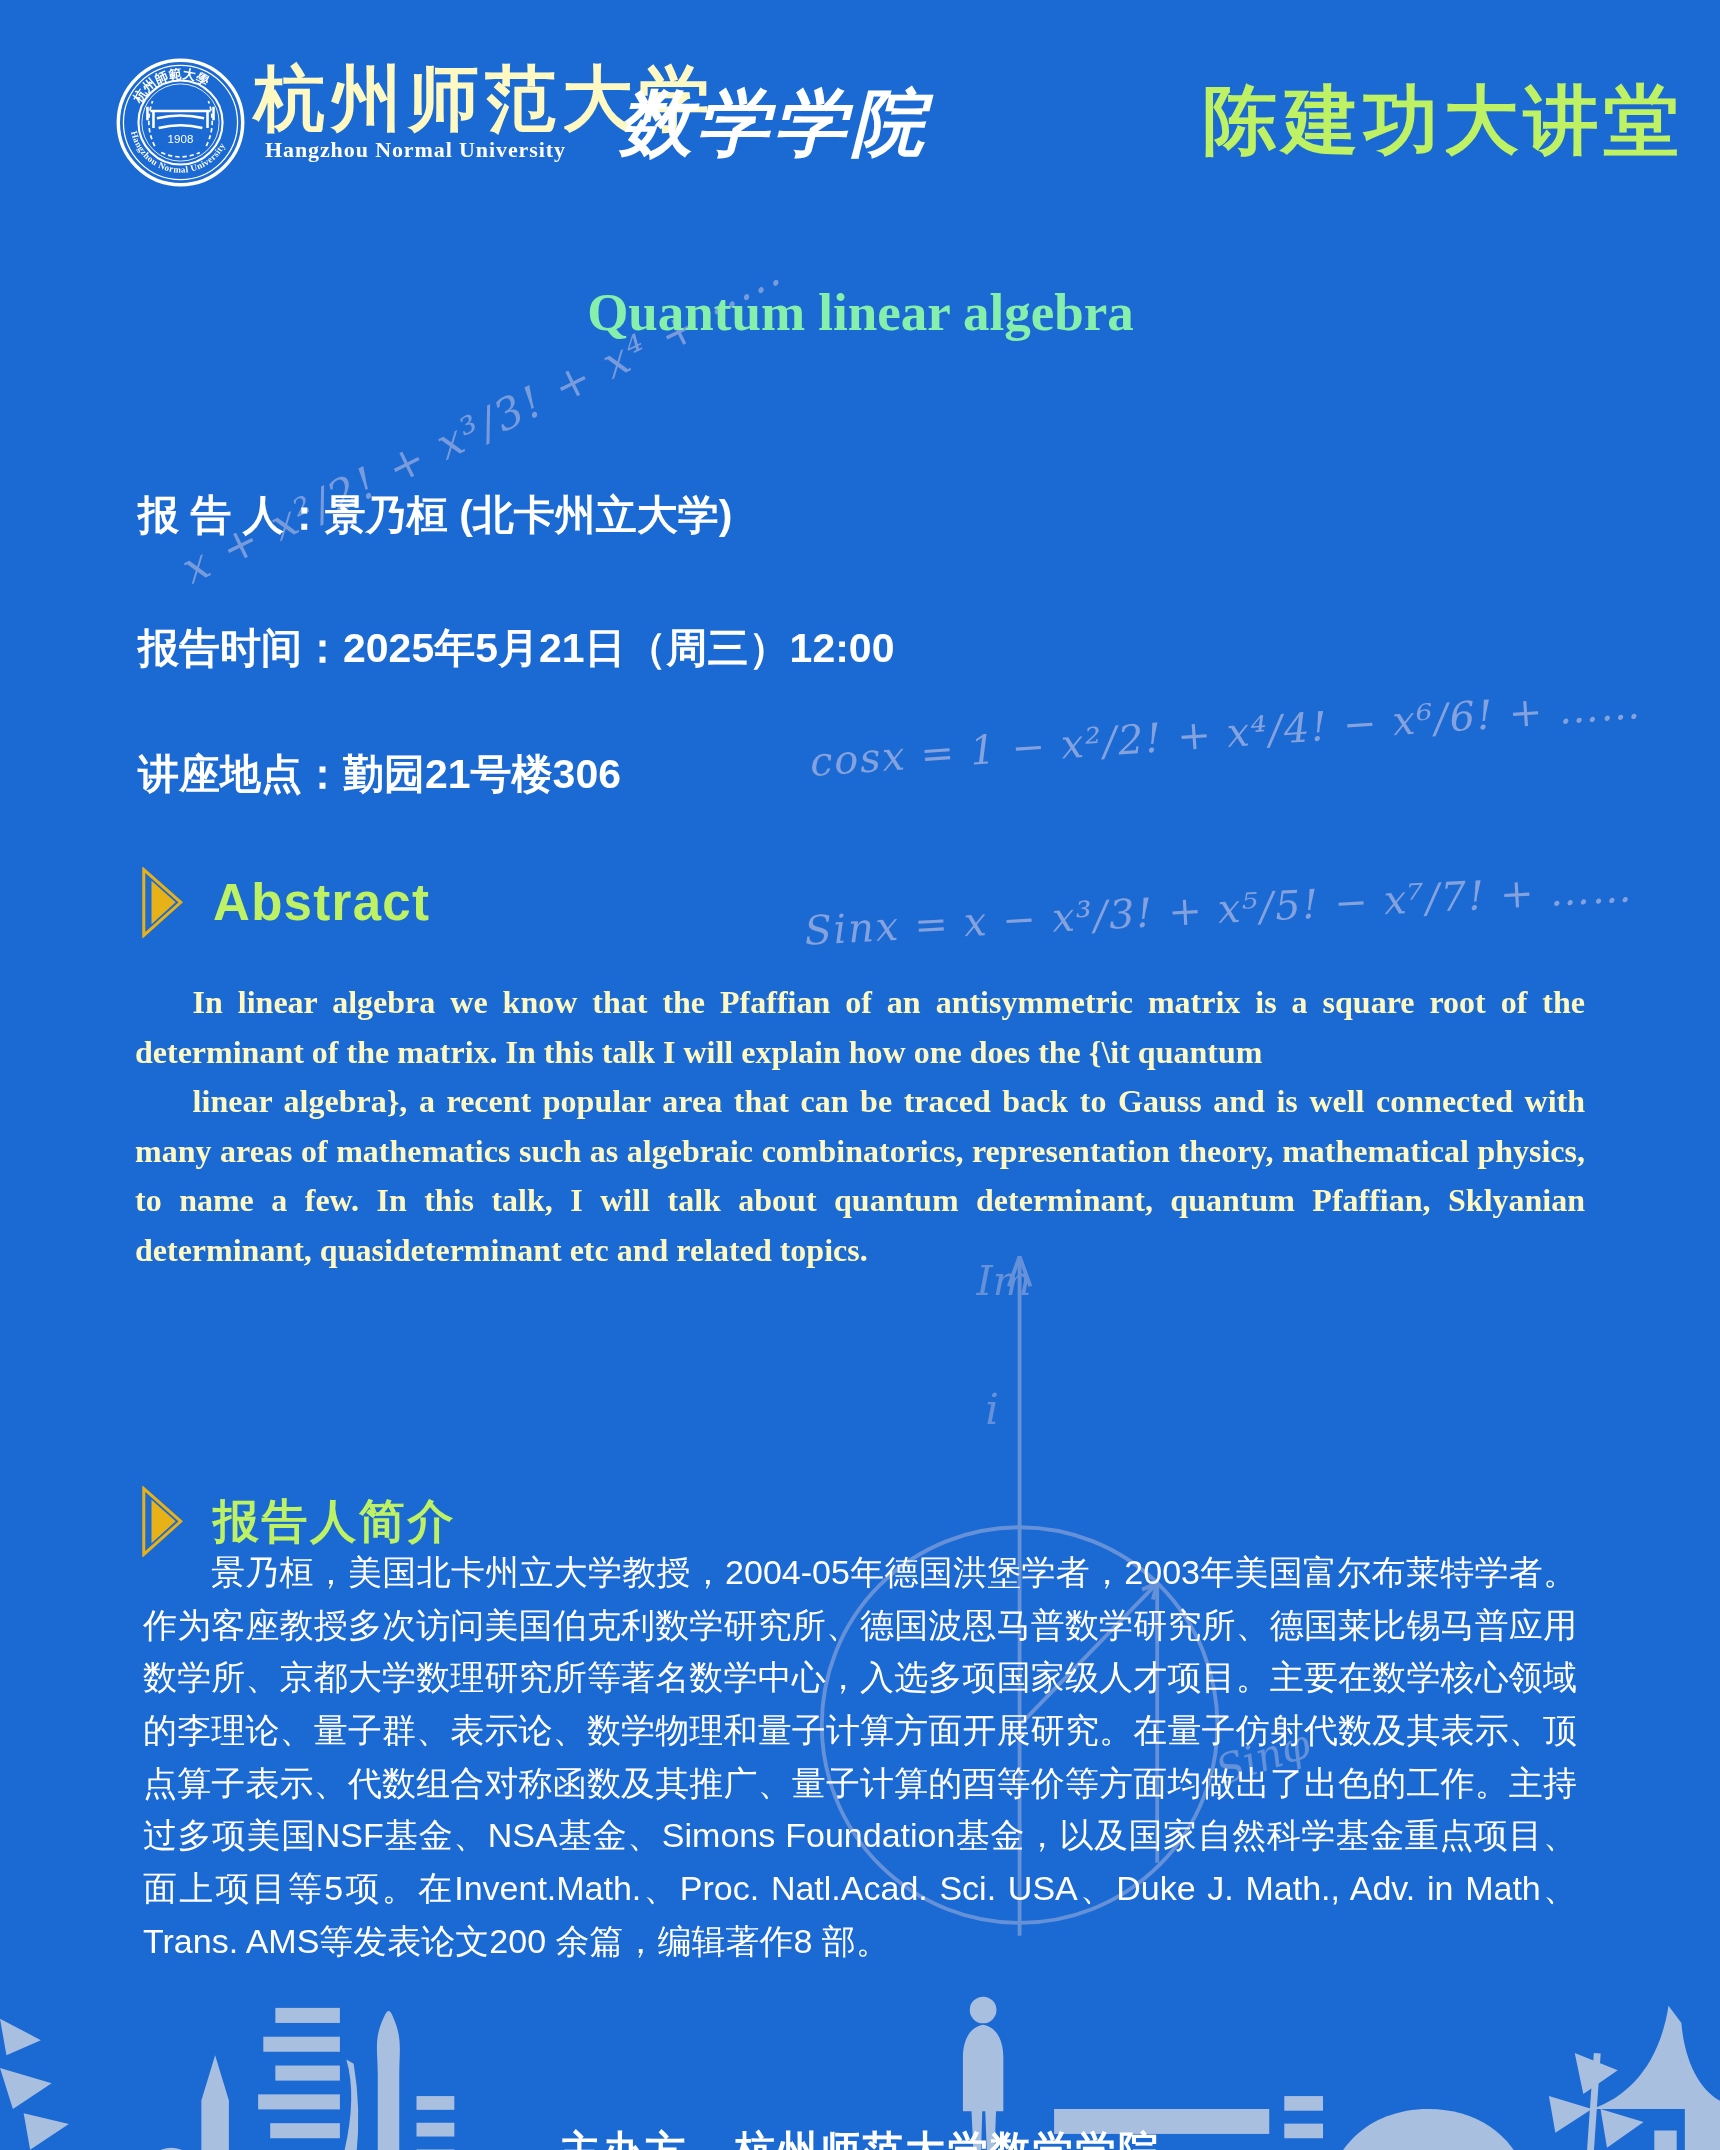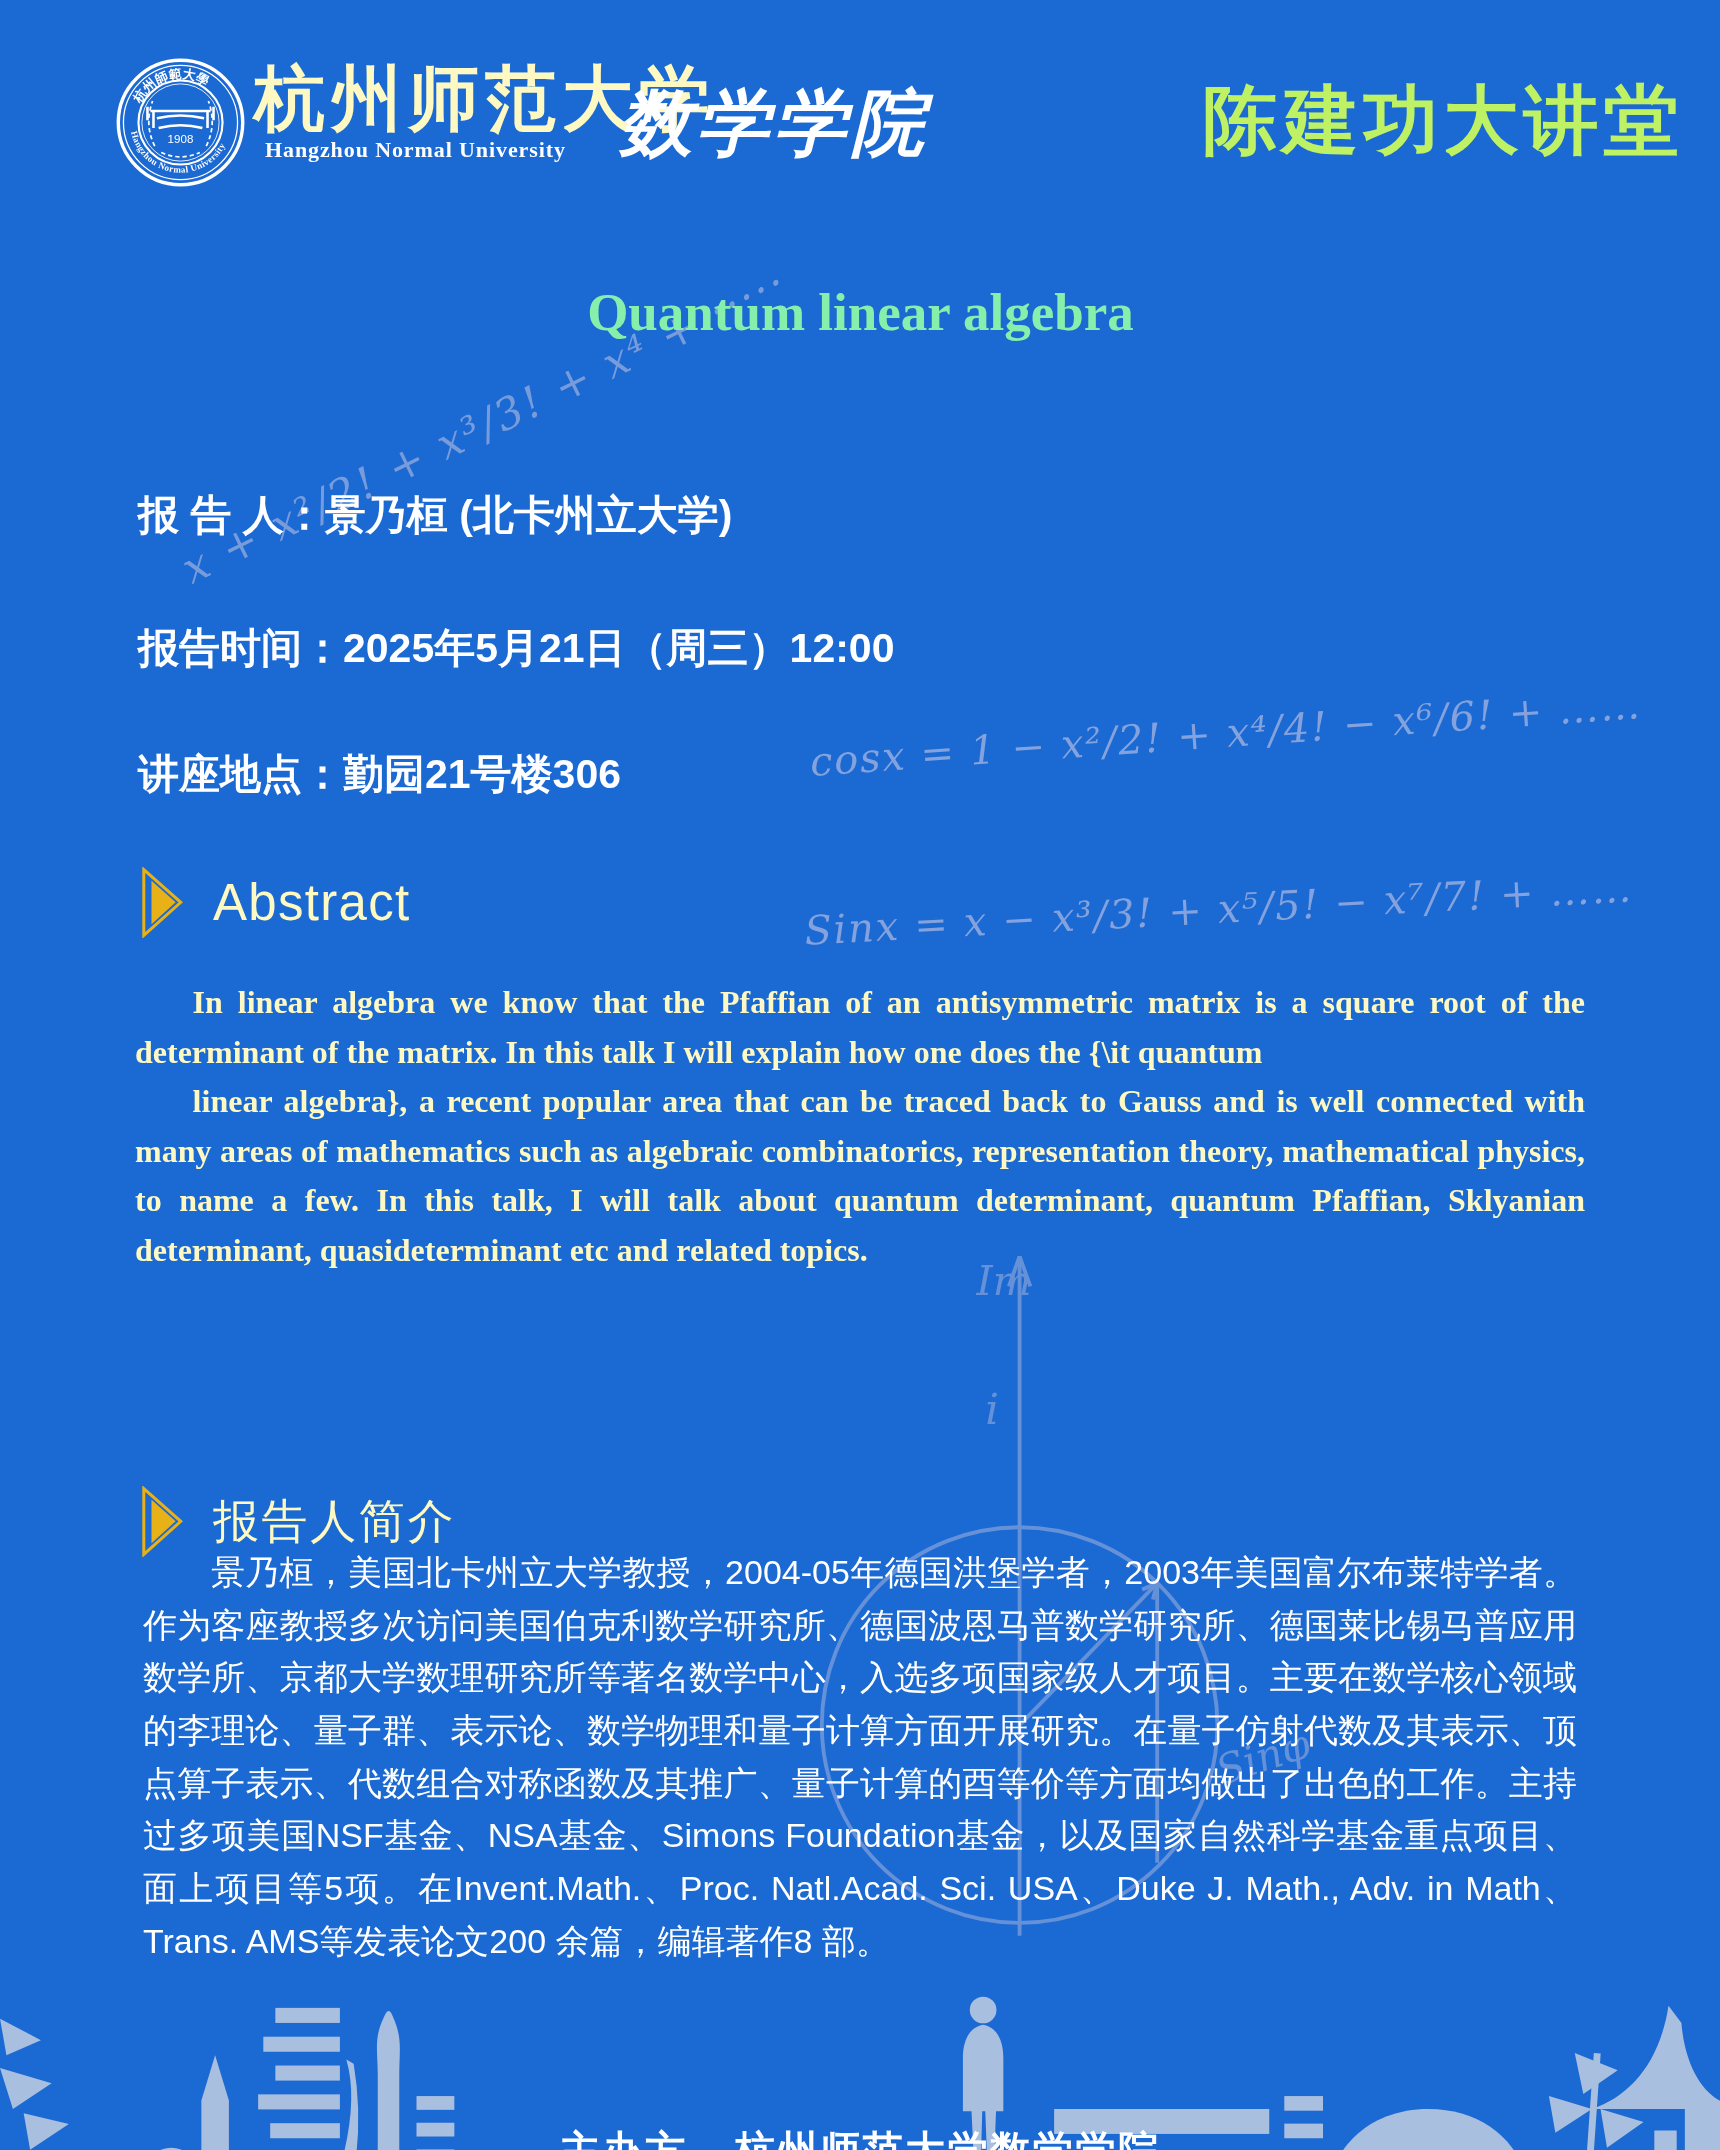--- a/index.html
+++ b/index.html
@@ -29,21 +29,21 @@
       font-family:"Liberation Serif",serif;font-weight:bold;font-size:53px;color:#86efac;}
   .info-line{position:absolute;left:138px;color:#fff;font-weight:bold;font-size:41px;white-space:nowrap;margin-top:24px;}
   .info-speaker{top:464px;}
   .info-time{top:597px;}
   .info-venue{top:723px;}
   
   .section-head{position:absolute;display:flex;align-items:center;}
   .sec-abstract{left:142px;top:867px;}
   .sec-bio{left:142px;top:1486px;}
   .tri-icon{width:41px;height:71px;margin-right:30px;flex:0 0 auto;}
-  .sec-label{color:#fef9c3;font-weight:normal;}
+  .sec-label{color:#bef264;font-weight:bold;}
   .sec-label.en{font-size:51px;letter-spacing:1.3px;}
   .sec-label.cn{font-size:46px;letter-spacing:2.6px;}
   
   .abstract-body{position:absolute;left:135px;top:978px;width:1450px;
       font-family:"Liberation Serif",serif;font-weight:bold;color:#fef9c3;
       font-size:32px;line-height:1.55;text-align:justify;}
   .abstract-body p{margin:0;text-indent:1.8em;}
   .bio-body{position:absolute;left:135px;top:1538px;width:1450px;color:#fff;
       font-size:34px;line-height:1.55;text-align:justify;}
   .bio-body p{margin:8px;text-indent:2em;}

